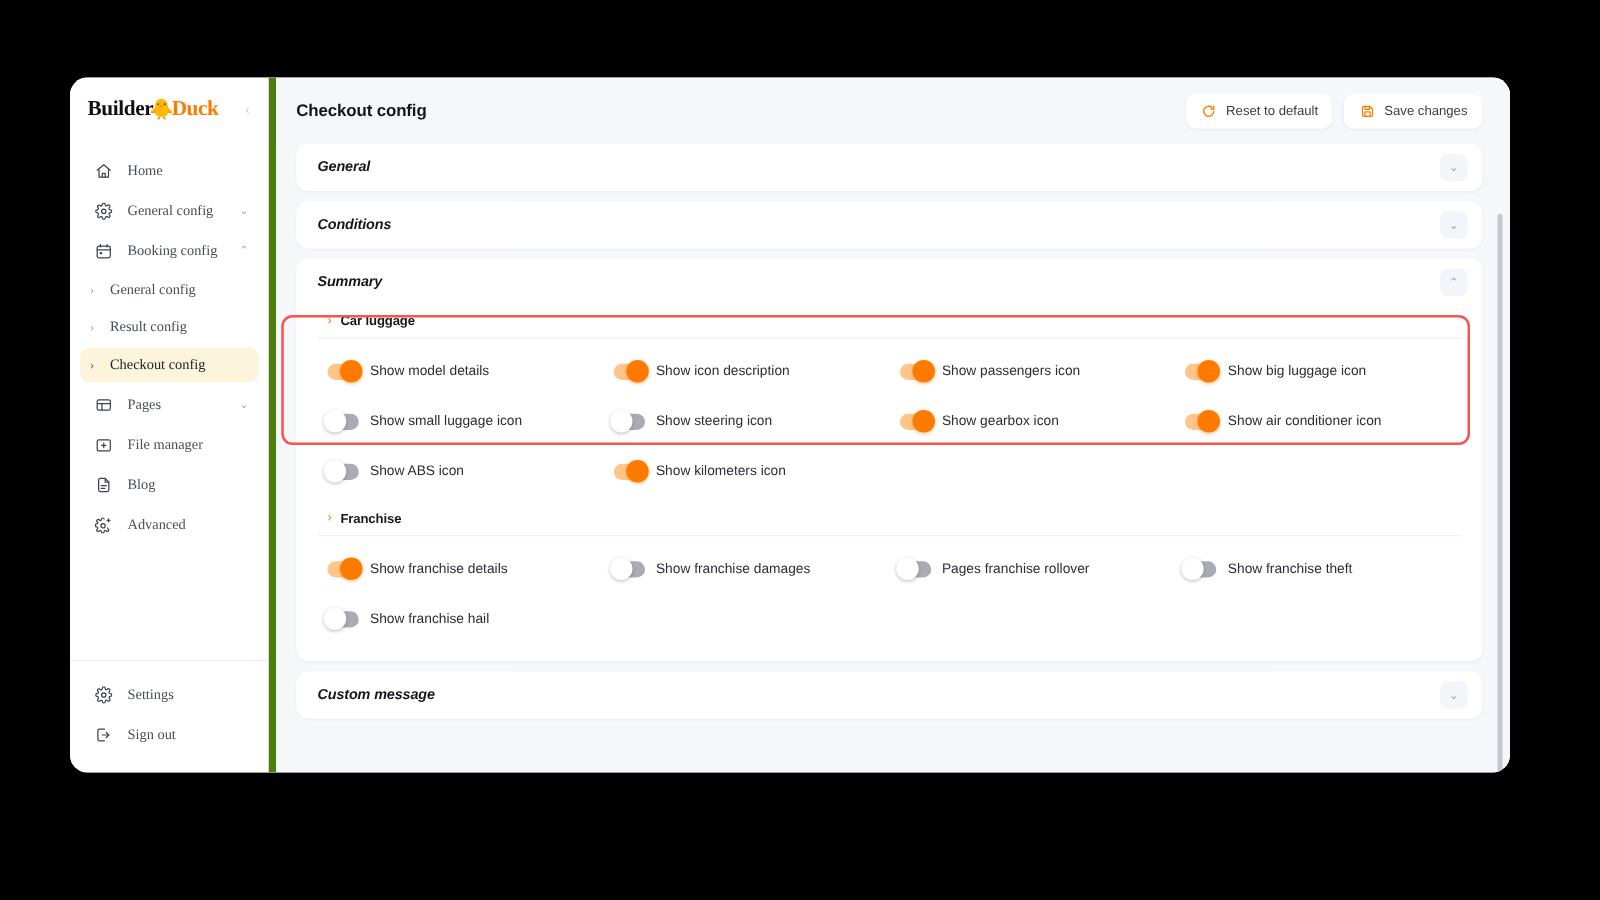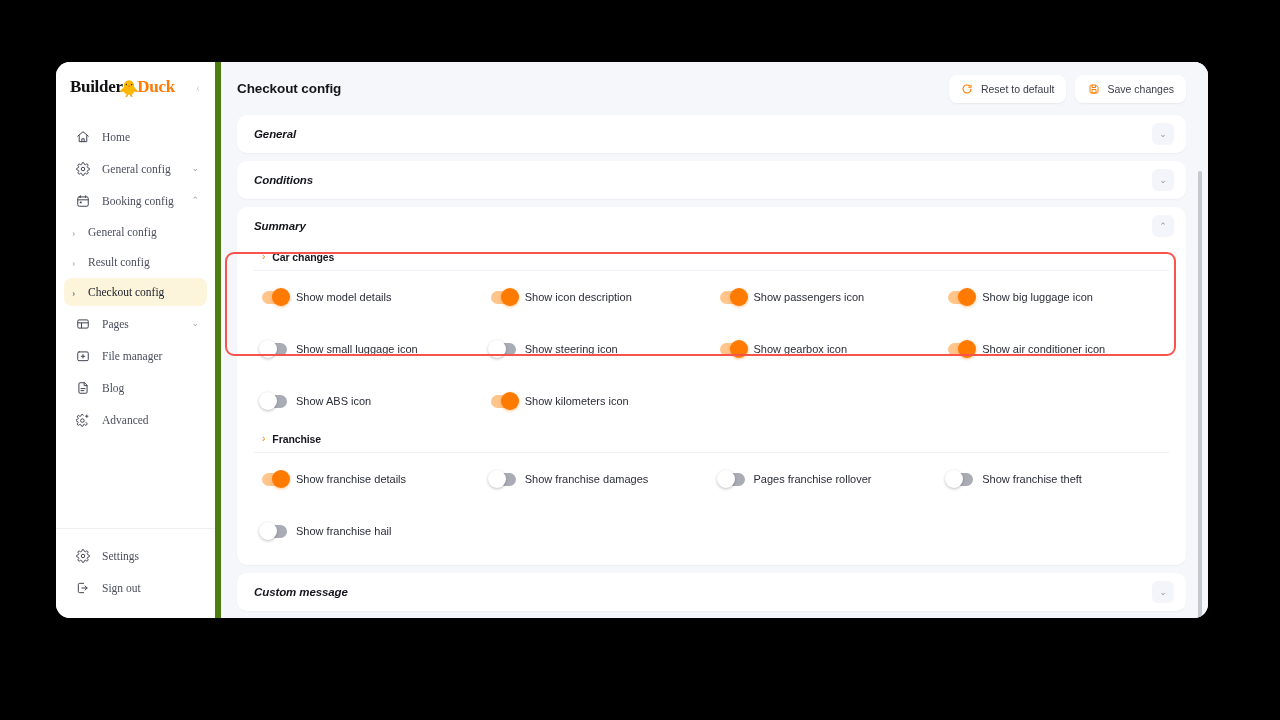--- a/index.html
+++ b/index.html
@@ -257,21 +257,21 @@
   .group-title {
     font-size: 10.5px;
     font-weight: bold;
     color: #16171d;
     letter-spacing: -0.1px;
   }
 
   .toggle-grid {
     display: grid;
     grid-template-columns: repeat(4, 1fr);
-    row-gap: 12px;
+    row-gap: 0px;
     padding-top: 6px;
   }
   .toggle-cell {
     display: flex;
     align-items: center;
     height: 40px;
     gap: 9px;
     padding-left: 8px;
     cursor: pointer;
   }
@@ -511,21 +511,21 @@
       <div class="acc-card">
         <div class="acc-head">
           <span class="acc-title">Summary</span>
           <span class="acc-chev">⌃</span>
         </div>
         <div class="acc-body">
 
           <div class="group">
             <div class="group-head">
               <span class="group-caret">›</span>
-              <span class="group-title">Car changes</span>
+              <span class="group-title">Car luggage</span>
             </div>
             <div class="toggle-grid">
               <div class="toggle-cell">
                 <span class="sw on">
                     <span class="knob"></span>
                   </span>
                 <span class="tg-label">Show model details</span>
               </div>
               <div class="toggle-cell">
                 <span class="sw on">

